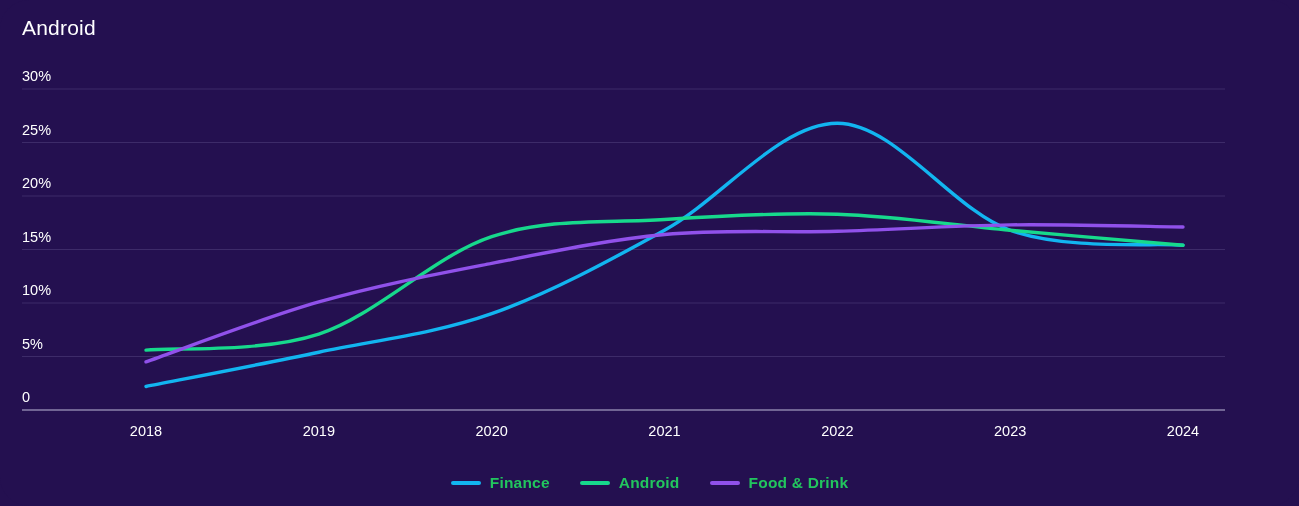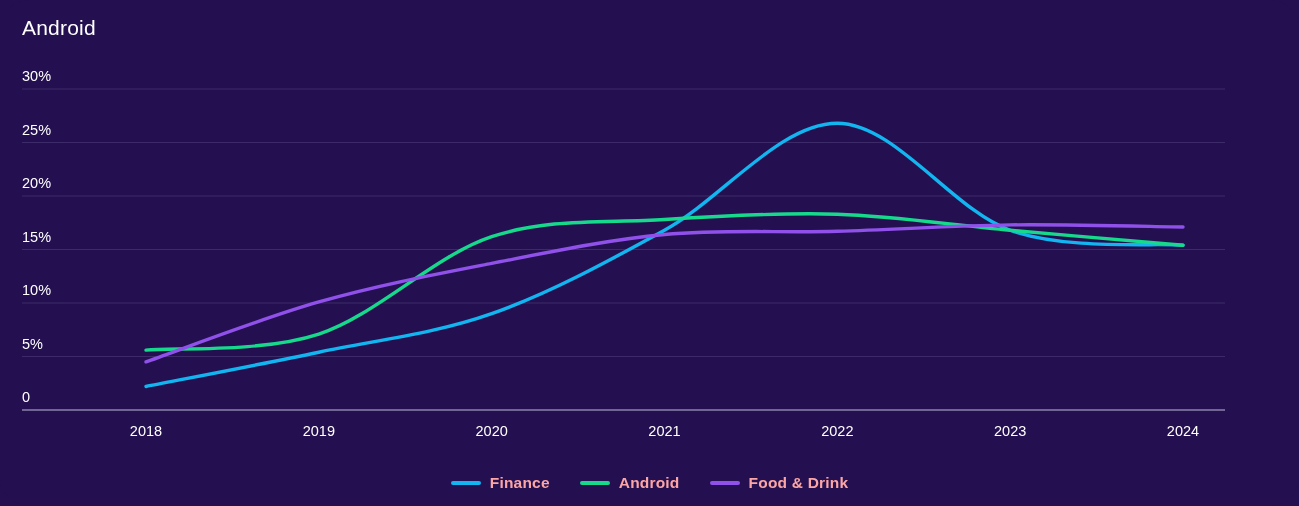--- a/index.html
+++ b/index.html
@@ -78,21 +78,21 @@
   }
   .legend-swatch {
     display: block;
     width: 30px;
     height: 4px;
     border-radius: 2px;
   }
   .legend-label {
     font-size: 15.5px;
     font-weight: bold;
-    color: #fca5a5;
+    color: #22c55e;
     letter-spacing: 0.2px;
   }
 </style>
 </head>
 <body style="background: rgb(36, 16, 80);">
 
 <div id="chart-card" style="background: rgb(36, 16, 80);">
 
   <div id="chart-title">Android</div>
 

